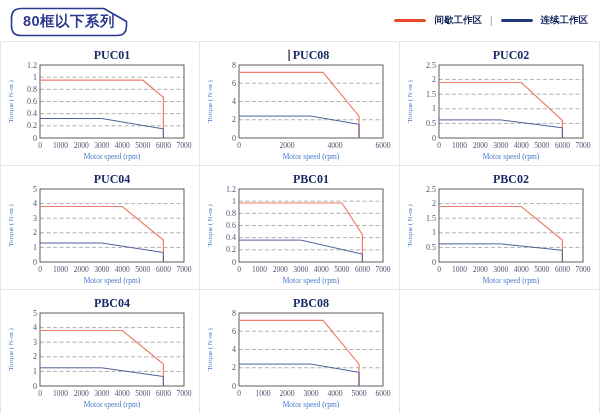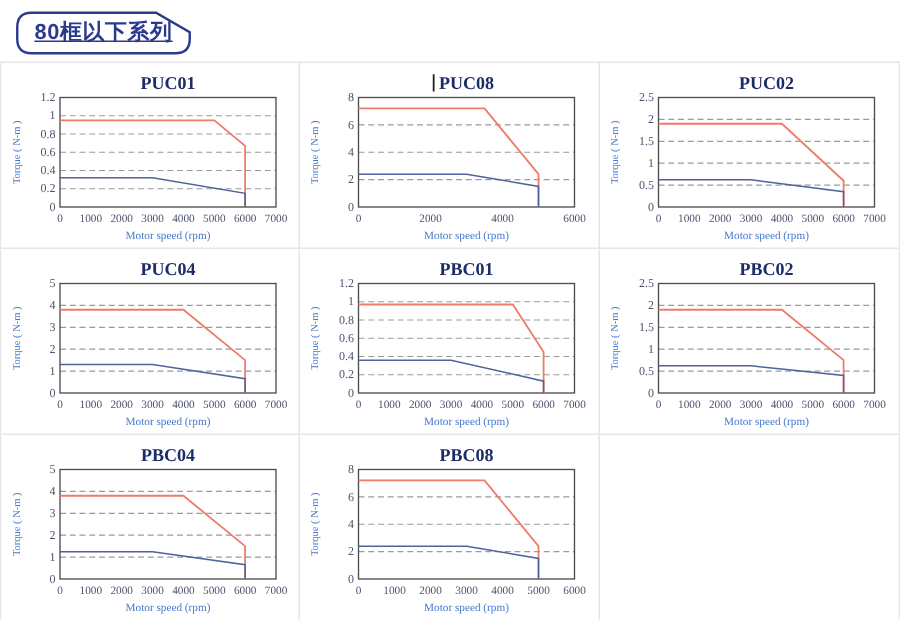--- a/index.html
+++ b/index.html
@@ -4,21 +4,21 @@
 <style>
   html,body{margin:0;padding:0;background:#fff;}
   body{width:600px;height:413px;overflow:hidden;position:relative;
        font-family:"Liberation Sans","DejaVu Sans",sans-serif;}
   
   .header{position:relative;width:600px;height:41px;box-sizing:border-box;}
   .badge{position:absolute;left:10px;top:7px;width:118px;height:30px;}
   .badge svg{position:absolute;left:0;top:0;}
   .badge .badge-label{position:absolute;left:0;top:0;width:118px;height:29px;
        display:flex;align-items:center;justify-content:center;
-       color:#2b3a8f;font-size:14.5px;font-weight:bold;letter-spacing:.5px;text-decoration:underline;}
+       color:#2b3a8f;font-size:14.5px;font-weight:bold;letter-spacing:.5px;}
   .legend{position:absolute;right:12px;top:14px;display:flex;align-items:center;gap:8px;}
   .legend .swatch{width:32px;height:3px;border-radius:2px;}
   .legend .lg-label{font-size:9.5px;font-weight:bold;color:#16265c;}
   .legend .sep{color:#9aa0b5;font-size:10px;}
   
   .grid{position:absolute;top:41px;left:0;width:600px;height:372px;
         display:grid;grid-template-columns:repeat(3,1fr);grid-template-rows:repeat(3,124px);
         border:1px solid #e6e6e6;box-sizing:border-box;}
   .cell{border-right:1px solid #e6e6e6;border-bottom:1px solid #e6e6e6;
         box-sizing:border-box;overflow:hidden;background:#fff;}
@@ -28,20 +28,27 @@
 </head>
 <body>
 
 <div class="header">
   <div class="badge">
     <svg width="118" height="30" viewBox="0 0 118 30">
       <path id="badge-path" d="M11 1.5 H94 L116.5 14.5 V19 Q116.5 28.5 107 28.5 H11 Q1.5 28.5 1.5 19 V11 Q1.5 1.5 11 1.5 Z" fill="#ffffff" stroke="#2b3a8f" stroke-width="1.6"></path>
     </svg>
     <span class="badge-label">80框以下系列</span>
   </div>
+  <div class="legend">
+    <span class="swatch" style="background: rgb(232, 74, 45);"></span>
+    <span class="lg-label">间歇工作区</span>
+    <span class="sep">|</span>
+    <span class="swatch" style="background: rgb(33, 57, 124);"></span>
+    <span class="lg-label">连续工作区</span>
+  </div>
 </div>
 
 <div class="grid">
   <div class="cell"><svg width="200" height="124" viewBox="0 0 200 124">
         <line x1="39" x2="183" y1="83.83333333333333" y2="83.83333333333333" stroke="#9b9b9b" stroke-width="0.8" stroke-dasharray="4 2.5"></line>
         <line x1="39" x2="183" y1="71.66666666666666" y2="71.66666666666666" stroke="#9b9b9b" stroke-width="0.8" stroke-dasharray="4 2.5"></line>
         <line x1="39" x2="183" y1="59.5" y2="59.5" stroke="#9b9b9b" stroke-width="0.8" stroke-dasharray="4 2.5"></line>
         <line x1="39" x2="183" y1="47.33333333333333" y2="47.33333333333333" stroke="#9b9b9b" stroke-width="0.8" stroke-dasharray="4 2.5"></line>
         <line x1="39" x2="183" y1="35.166666666666664" y2="35.166666666666664" stroke="#9b9b9b" stroke-width="0.8" stroke-dasharray="4 2.5"></line>
         <rect x="39" y="23" width="144" height="73" fill="none" stroke="#4d4d4d" stroke-width="0.9"></rect>

